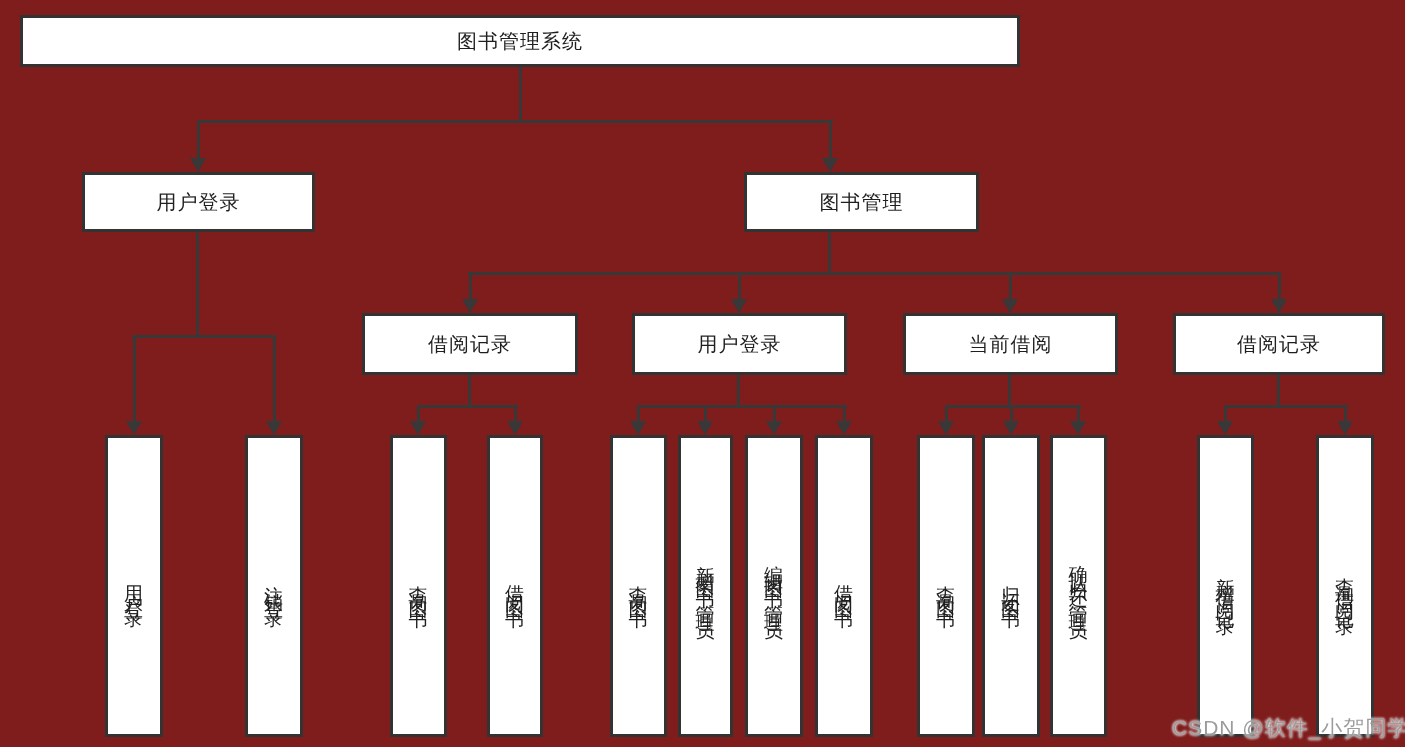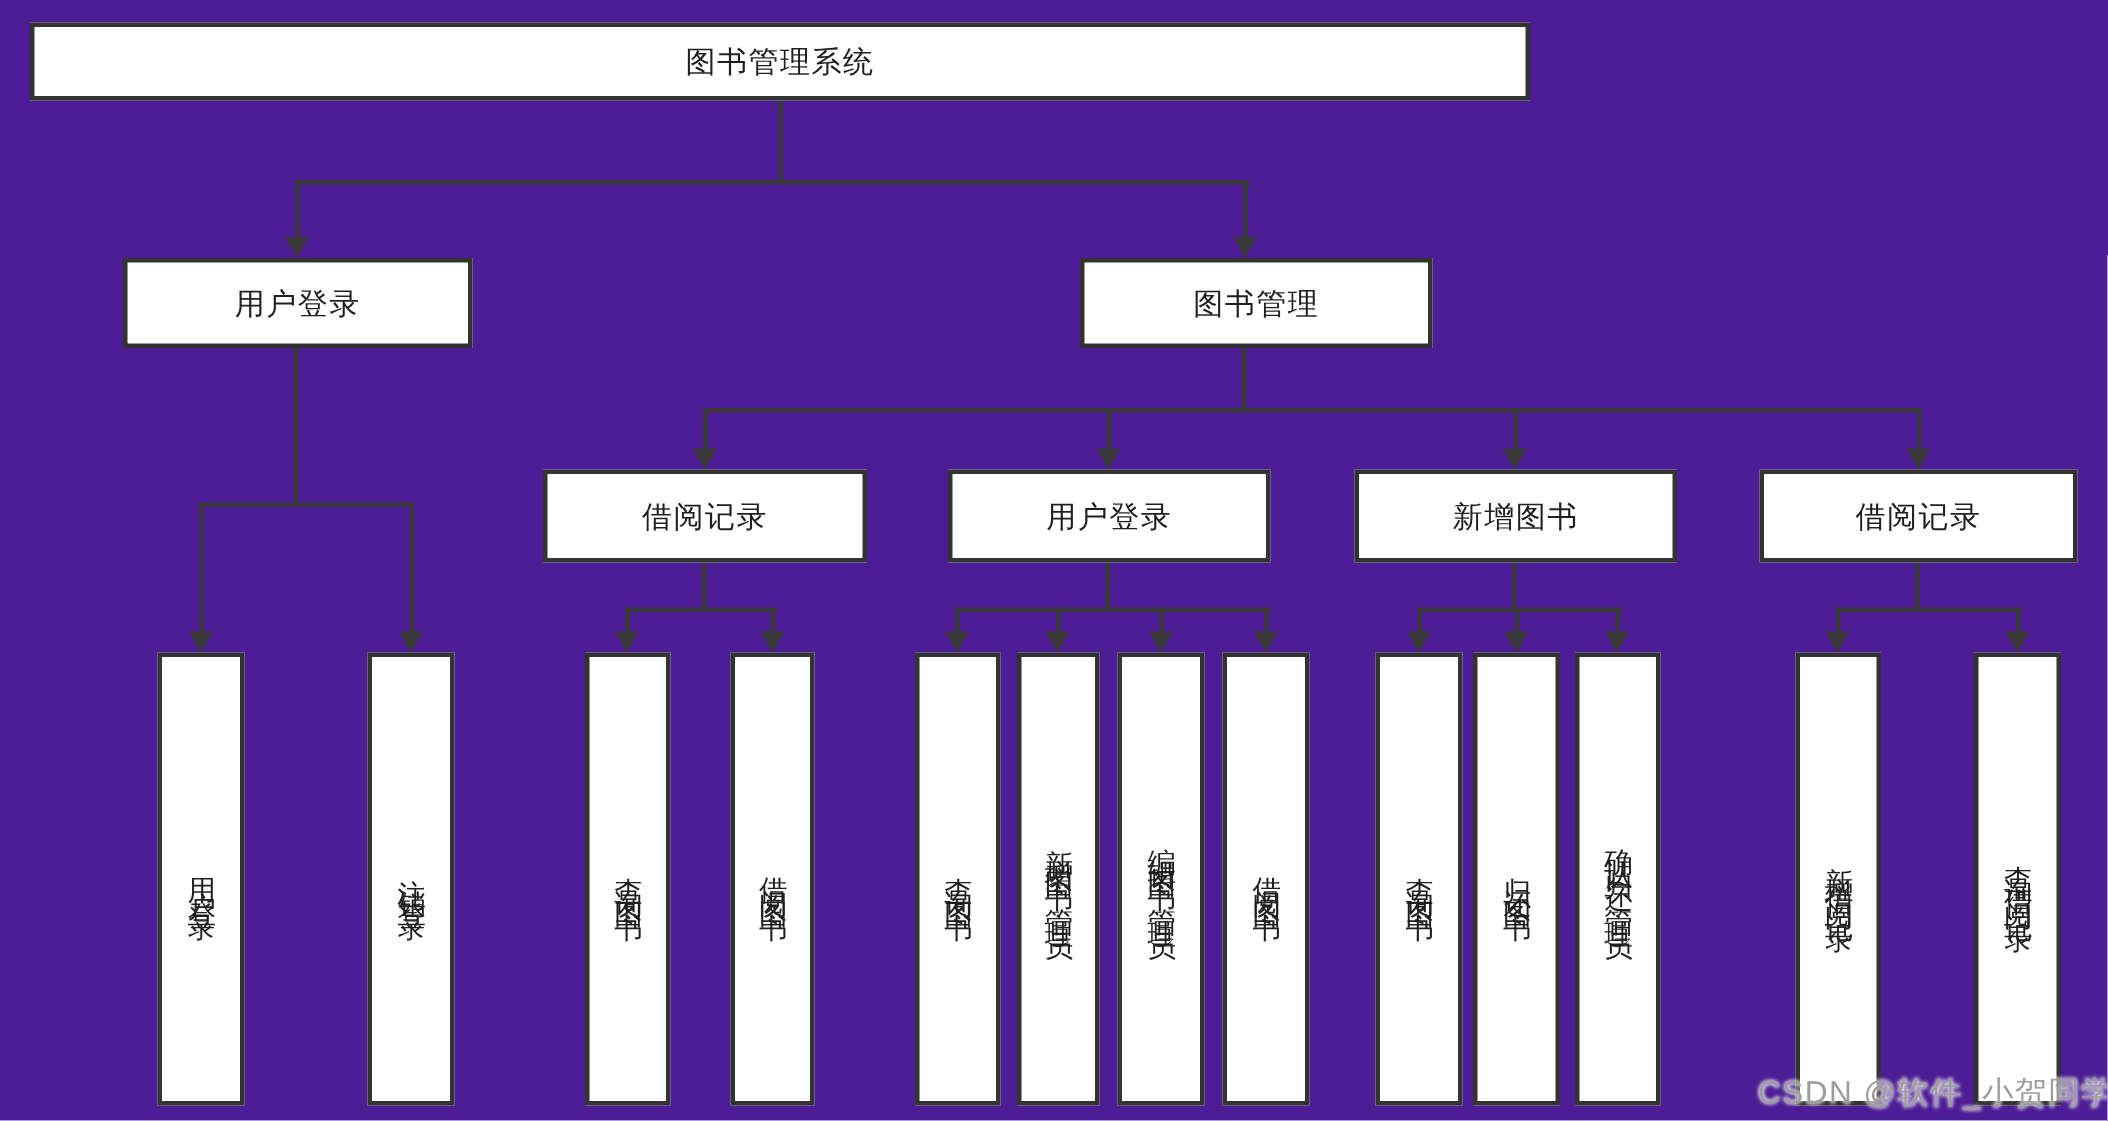--- a/index.html
+++ b/index.html
@@ -5,21 +5,21 @@
   html, body {
     margin: 0;
     padding: 0;
     background: #ffffff;
     font-family: "Liberation Sans", "DejaVu Sans", sans-serif;
   }
   #stage {
     position: relative;
     width: 1405px;
     height: 747px;
-    background: #4c1d95;
+    background: #7f1d1d;
     overflow: hidden;
   }
   .node {
     position: absolute;
     box-sizing: border-box;
     border: 3px solid #333333;
     background: #ffffff;
     display: flex;
     align-items: center;
     justify-content: center;
@@ -34,21 +34,21 @@
     writing-mode: vertical-rl;
     text-orientation: mixed;
     font-size: 19px;
     letter-spacing: 8px;
     white-space: normal;
     line-height: 1;
   }
   
   #n-root        { left: 20px;   top: 15px;  width: 1000px; height: 52px; }
   #n-user-login  { left: 82px;   top: 172px; width: 233px;  height: 60px; }
-  #n-book-mgmt   { left: 720px;  top: 172px; width: 235px;  height: 60px; }
+  #n-book-mgmt   { left: 744px;  top: 172px; width: 235px;  height: 60px; }
   #n-recommend   { left: 362px;  top: 313px; width: 216px;  height: 62px; }
   #n-borrow      { left: 632px;  top: 313px; width: 215px;  height: 62px; }
   #n-current     { left: 903px;  top: 313px; width: 215px;  height: 62px; }
   #n-records     { left: 1173px; top: 313px; width: 212px;  height: 62px; }
   #l-login       { left: 105px;  top: 435px; width: 58px;   height: 302px; }
   #l-logout      { left: 245px;  top: 435px; width: 58px;   height: 302px; }
   #l-rec-query   { left: 390px;  top: 435px; width: 57px;   height: 302px; }
   #l-rec-borrow  { left: 487px;  top: 435px; width: 56px;   height: 302px; }
   #l-bb-query    { left: 610px;  top: 435px; width: 57px;   height: 302px; }
   #l-bb-add      { left: 678px;  top: 435px; width: 55px;   height: 302px; }
@@ -148,21 +148,21 @@
     <span class="node-label">图书管理</span>
   </div>
 
   <div class="node" id="n-recommend">
     <span class="node-label">借阅记录</span>
   </div>
   <div class="node" id="n-borrow">
     <span class="node-label">用户登录</span>
   </div>
   <div class="node" id="n-current">
-    <span class="node-label">新增图书</span>
+    <span class="node-label">当前借阅</span>
   </div>
   <div class="node" id="n-records">
     <span class="node-label">借阅记录</span>
   </div>
 
   <div class="node leaf" id="l-login">
     <span class="node-label">用户登录</span>
   </div>
   <div class="node leaf" id="l-logout">
     <span class="node-label">注销登录</span>

